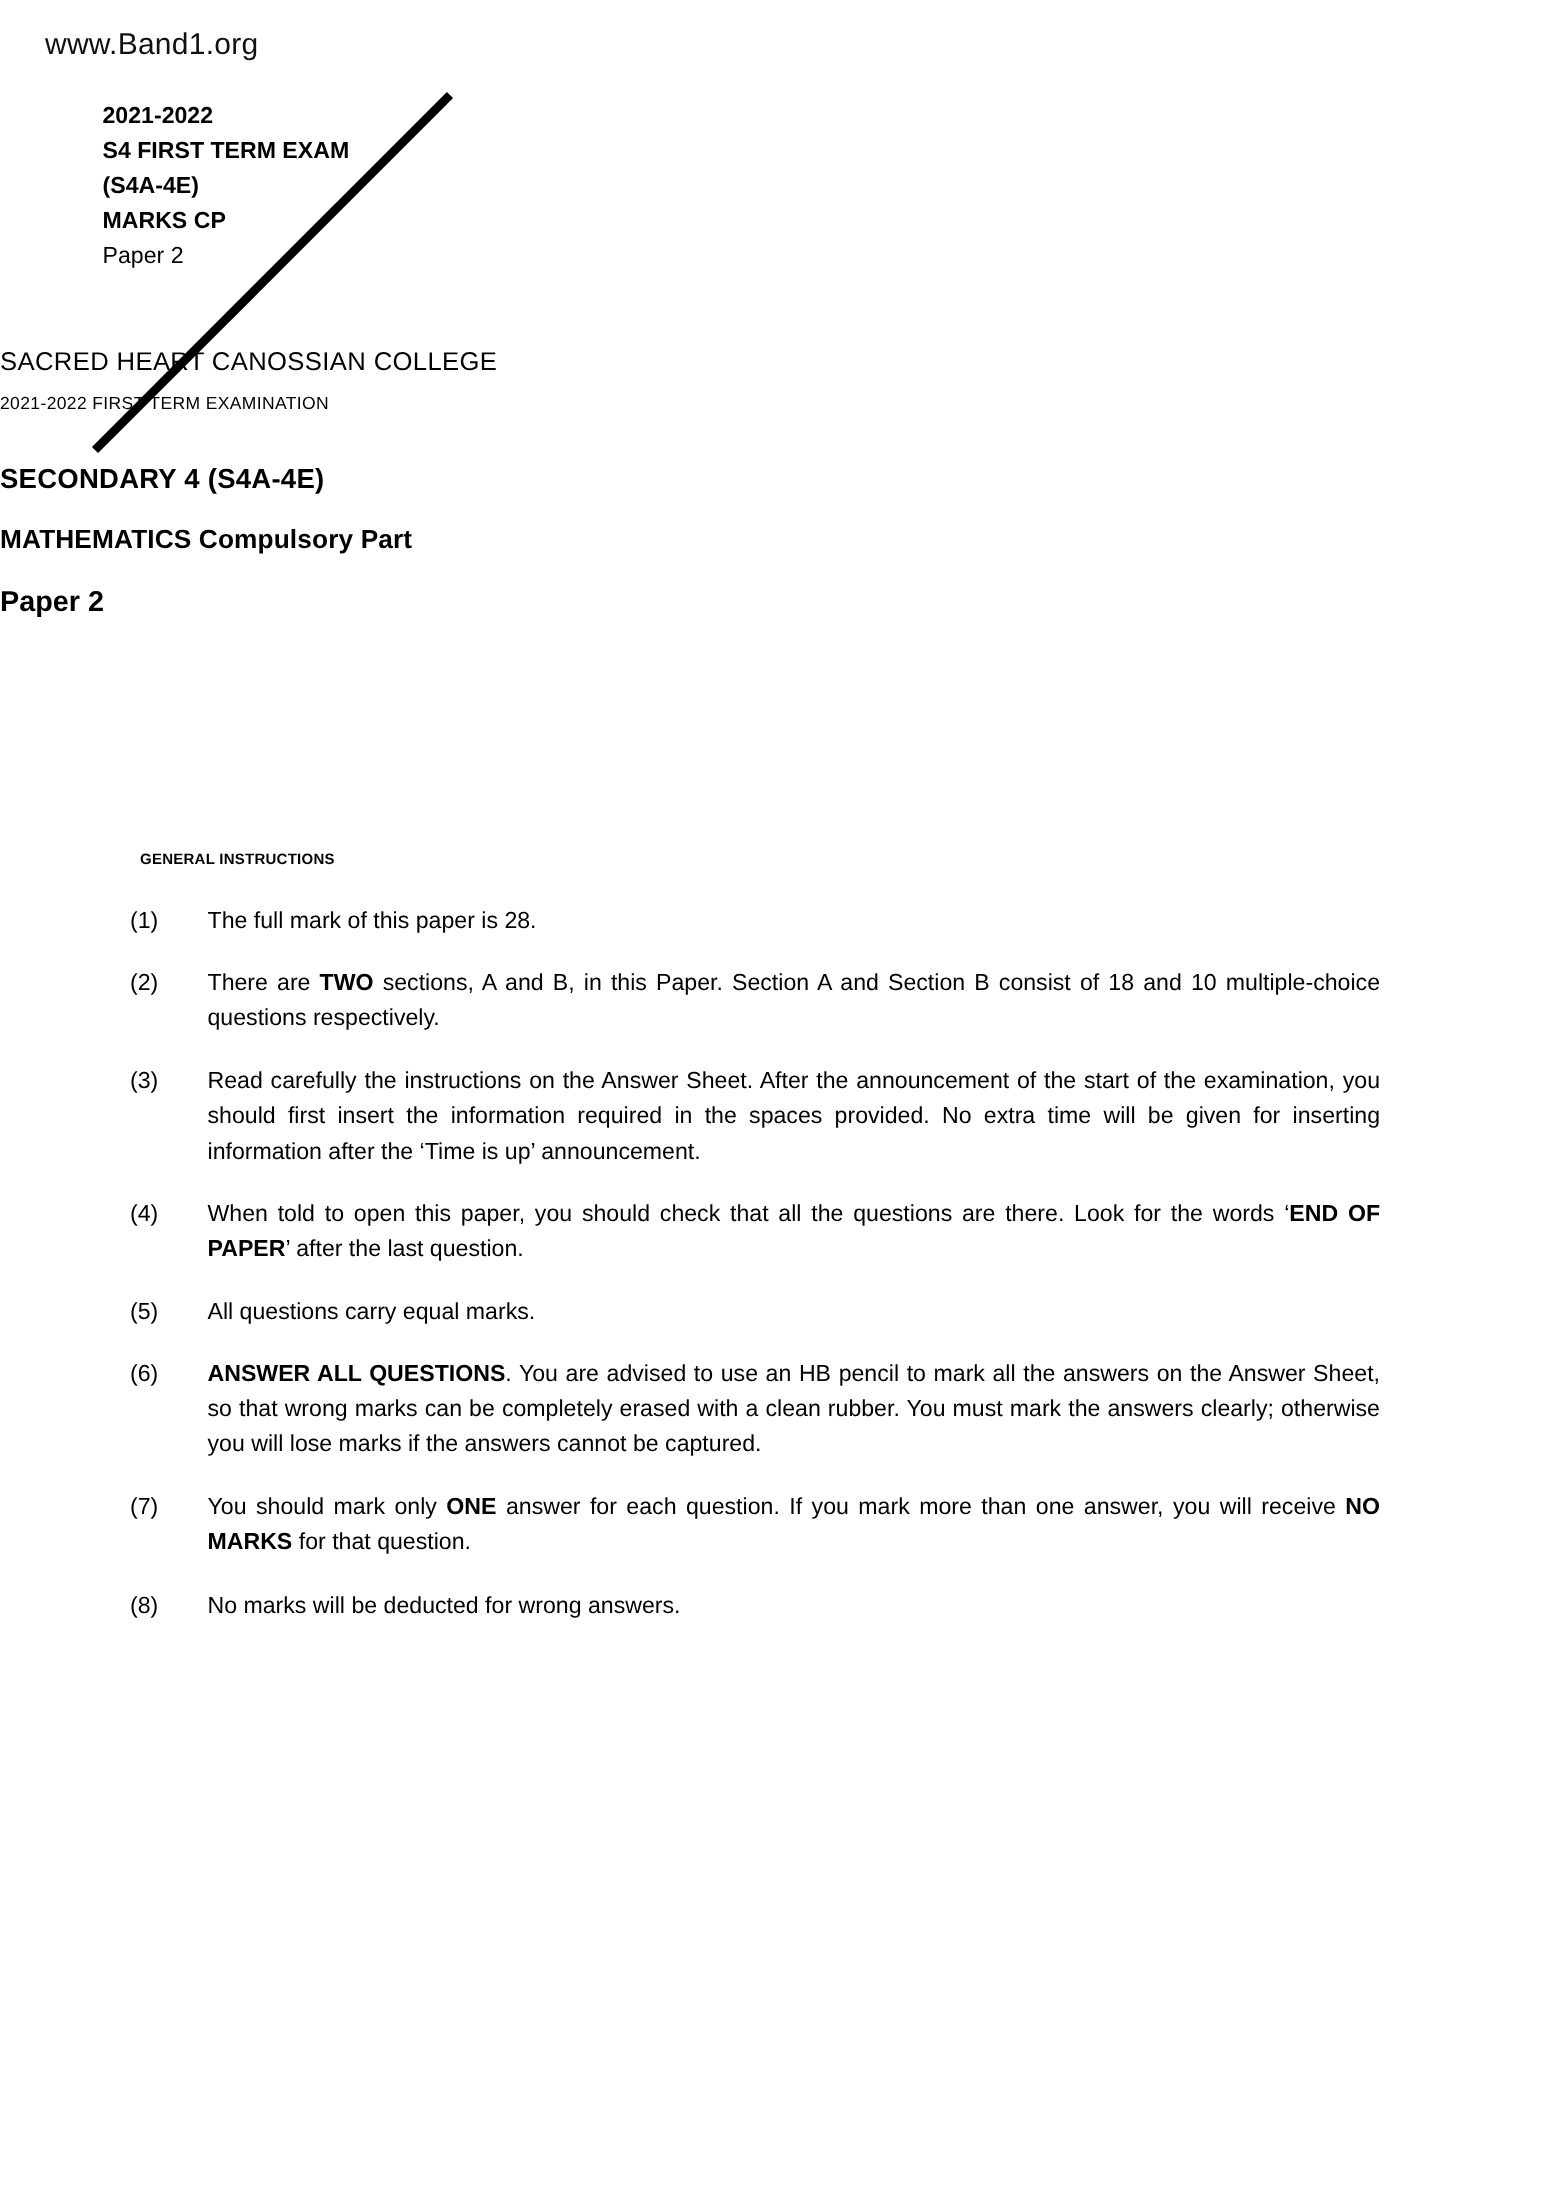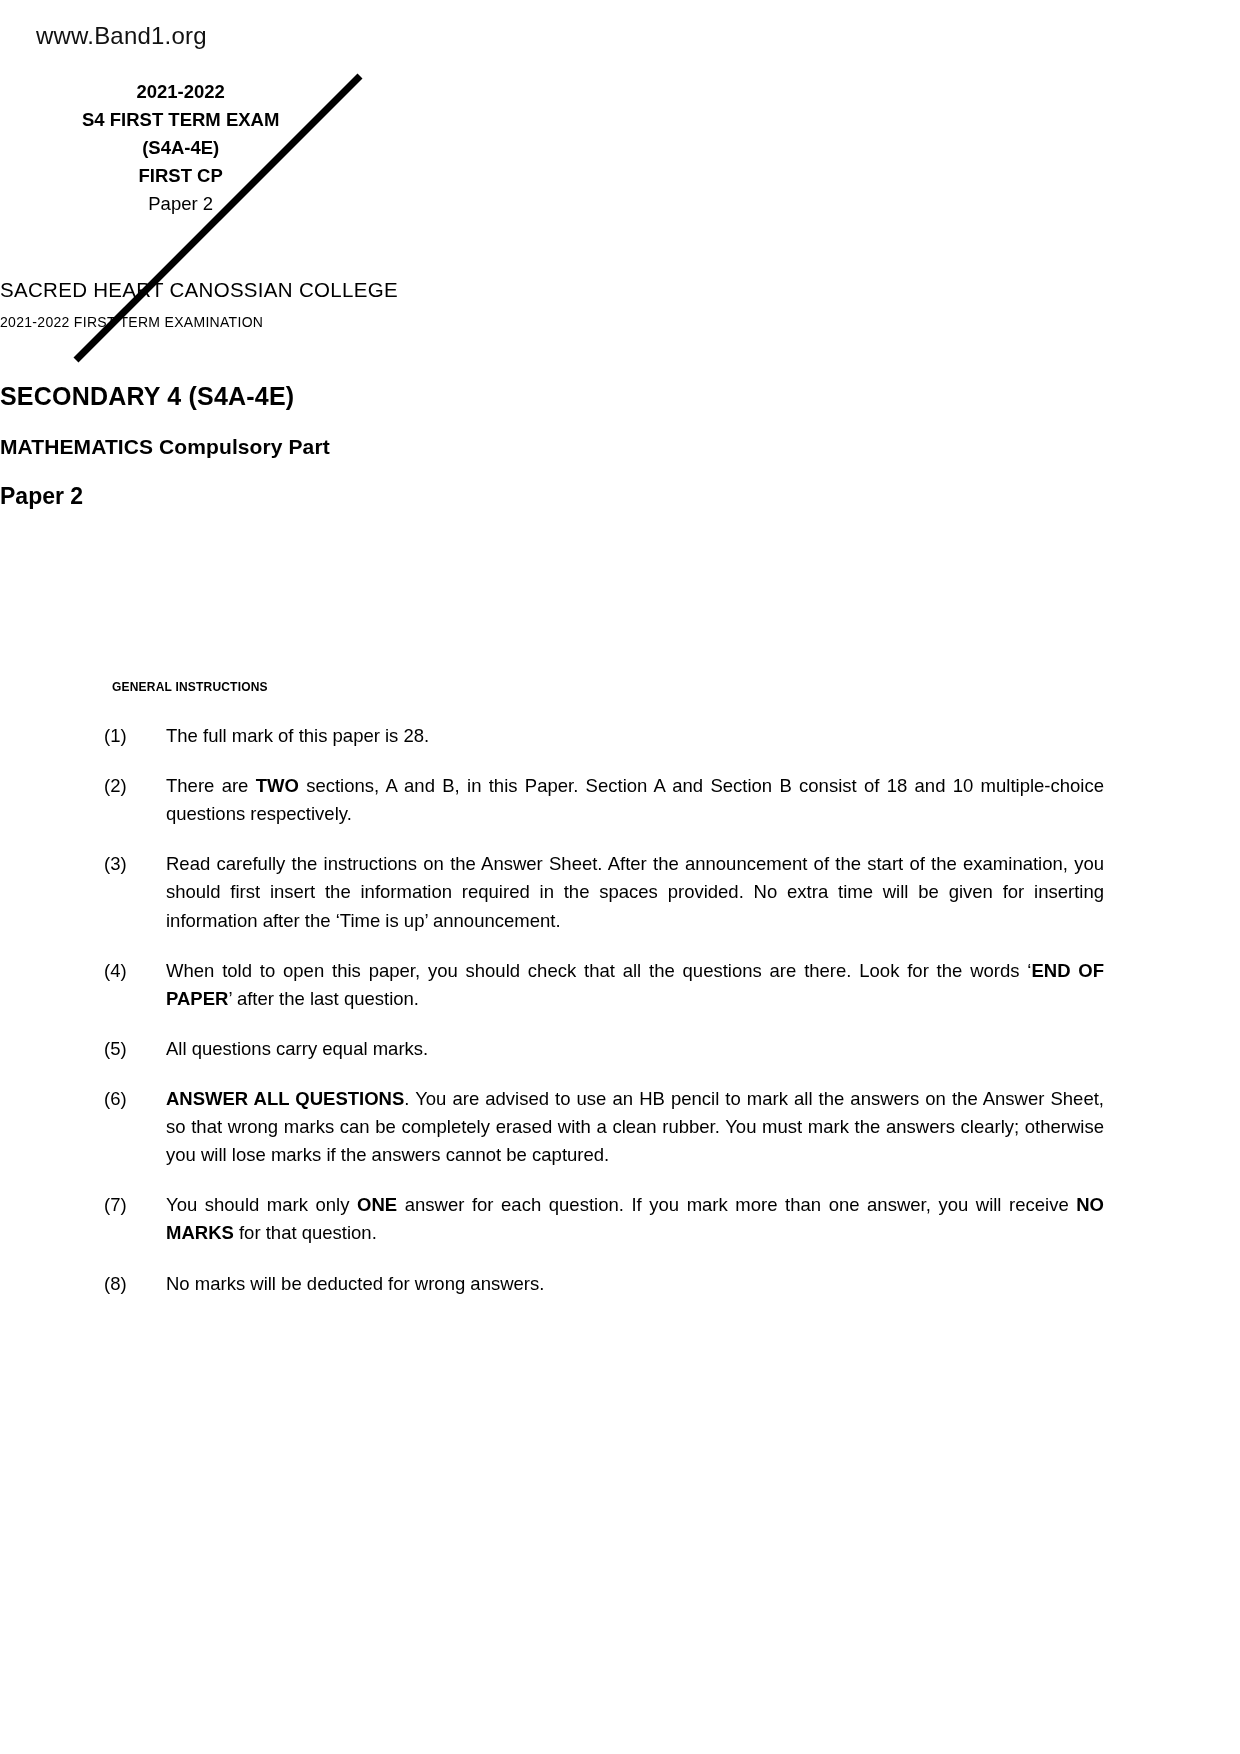--- a/index.html
+++ b/index.html
@@ -32,21 +32,20 @@
     color: #111;
   }
 
   
   .corner-block {
     position: absolute;
     left: 82px;
     top: 78px;
     line-height: 1.52;
     font-size: 18.5px;
-    text-align: center;
   }
   .corner-block .b {
     font-weight: bold;
   }
   .corner-block .n {
     font-weight: normal;
   }
 
   
   .slash {
@@ -69,23 +68,23 @@
   .head .school {
     font-size: 20.5px;
     letter-spacing: 0.3px;
   }
   .head .exam-line {
     font-size: 14px;
     margin-top: 12px;
     letter-spacing: 0.3px;
   }
   .head .sec {
-    font-size: 25px;
-    font-weight: bold;
-    margin-top: 52px;
+    font-size: 22px;
+    font-weight: bold;
+    margin-top: 40px;
     letter-spacing: 0.2px;
   }
   .head .subject {
     font-size: 21px;
     font-weight: bold;
     margin-top: 24px;
     letter-spacing: 0.1px;
   }
   .head .paper {
     font-size: 23px;
@@ -141,21 +140,21 @@
   <div class="site-tag">www.Band1.org</div>
 
   <svg class="slash" viewBox="0 0 330 330" xmlns="http://www.w3.org/2000/svg">
     <line x1="300" y1="16" x2="16" y2="300" stroke="#000000" stroke-width="7"></line>
   </svg>
 
   <div class="corner-block">
     <div class="b">2021-2022</div>
     <div class="b">S4 FIRST TERM EXAM</div>
     <div class="b">(S4A-4E)</div>
-    <div class="b">FIRST CP</div>
+    <div class="b">MARKS CP</div>
     <div class="n">Paper 2</div>
   </div>
 
   <div class="head">
     <div class="school">SACRED HEART CANOSSIAN COLLEGE</div>
     <div class="exam-line">2021-2022 FIRST TERM EXAMINATION</div>
     <div class="sec">SECONDARY 4 (S4A-4E)</div>
     <div class="subject">MATHEMATICS Compulsory Part</div>
     <div class="paper">Paper 2</div>
   </div>

